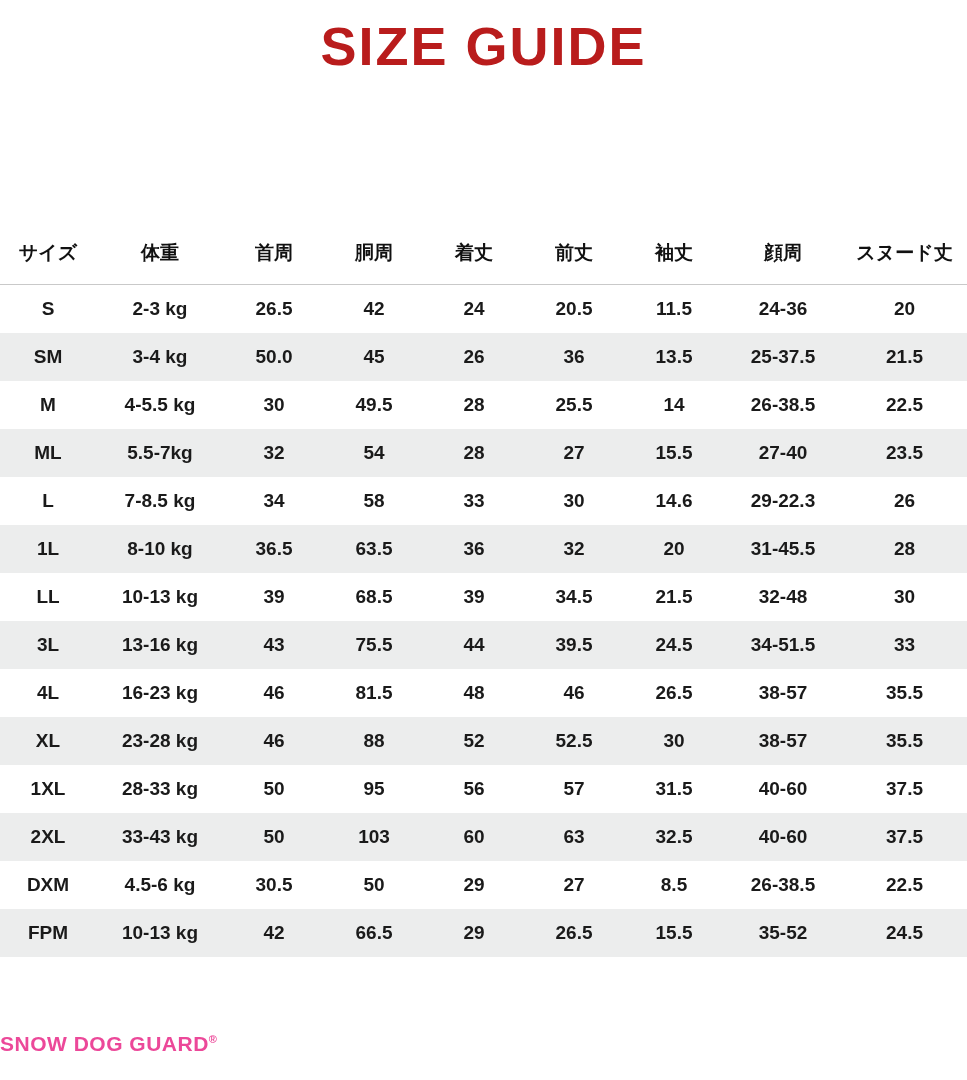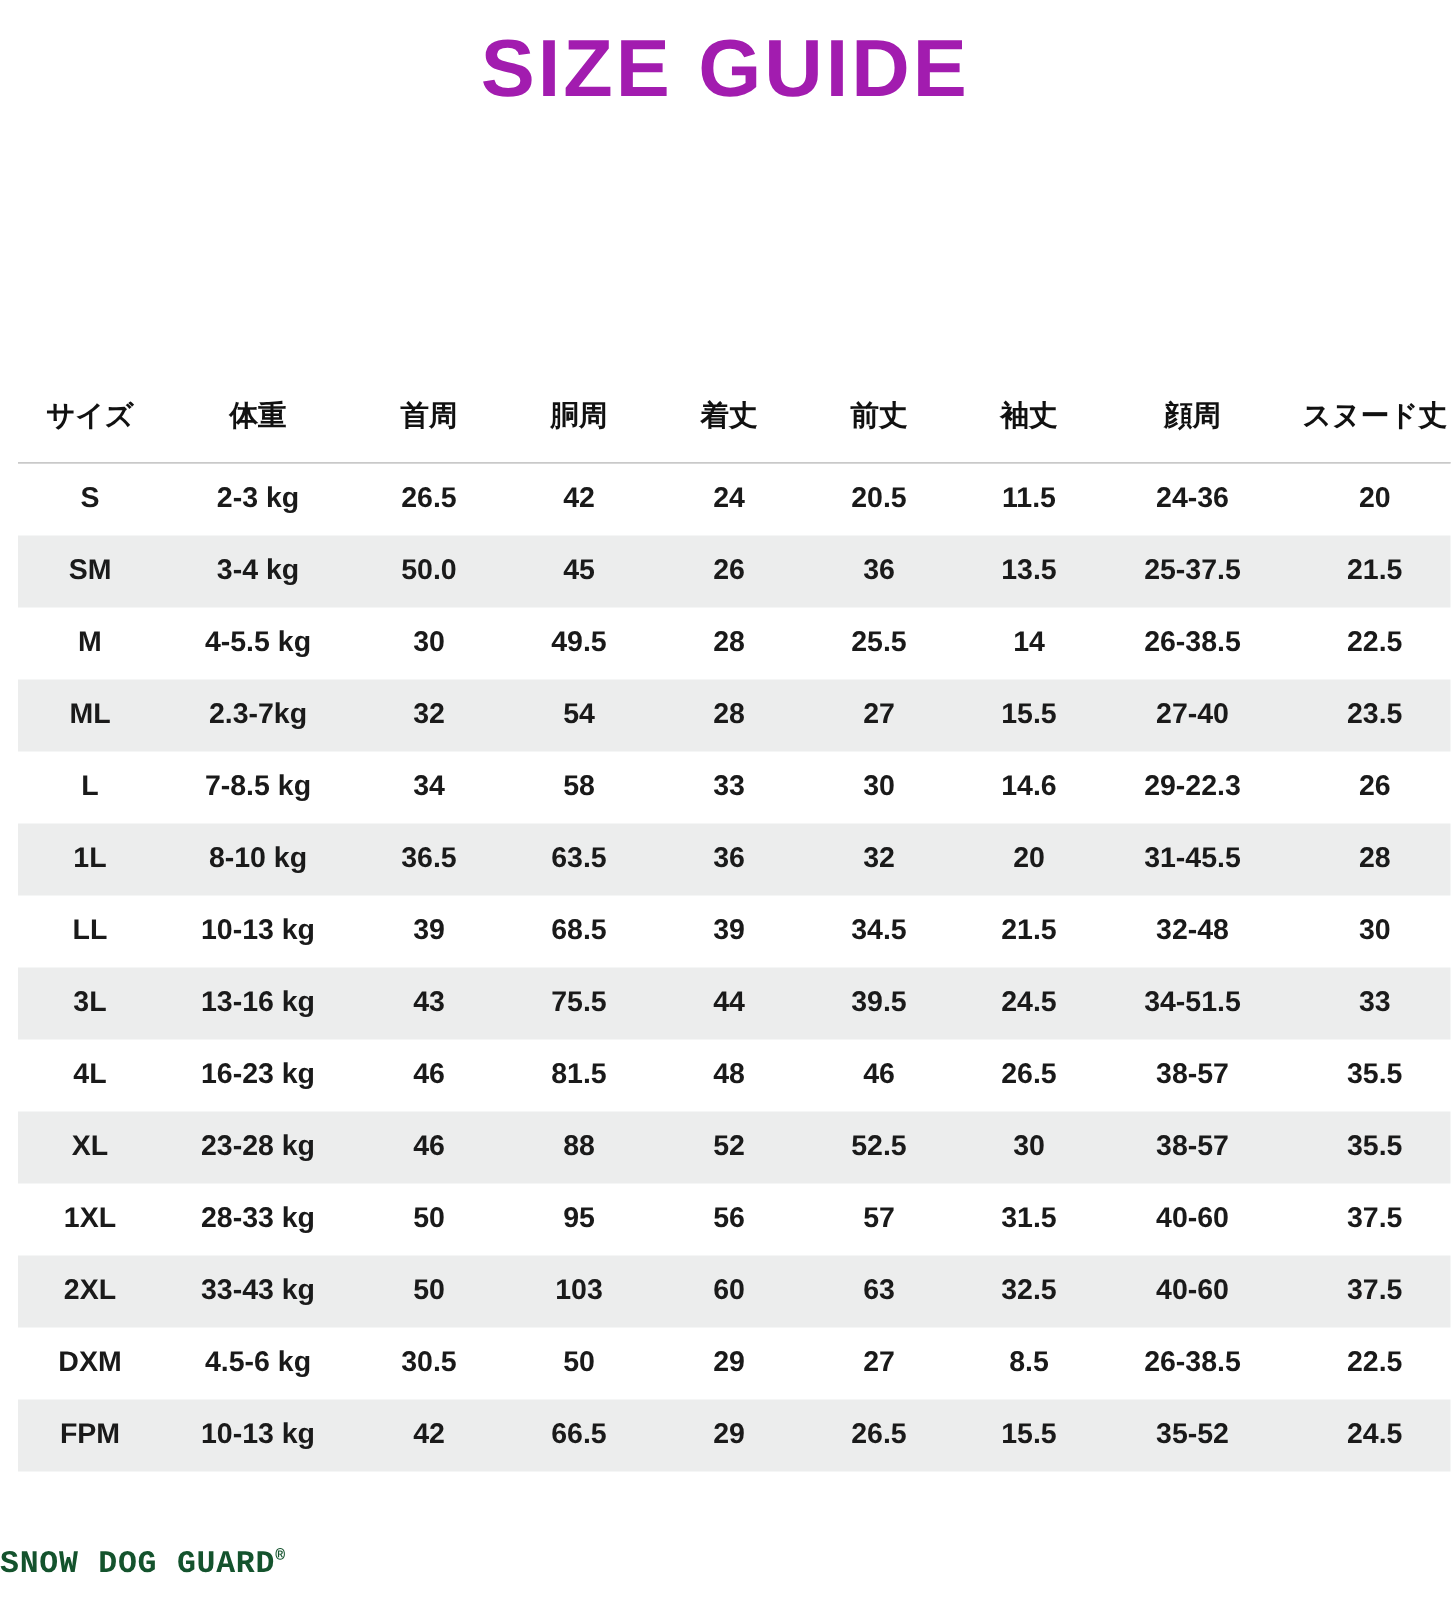--- a/index.html
+++ b/index.html
@@ -19,31 +19,30 @@
     width: 967px;
     height: 1080px;
     position: relative;
     box-sizing: border-box;
   }
   .title {
     text-align: center;
     font-size: 54px;
     font-weight: 700;
     letter-spacing: 2px;
-    color: #a21caf;
+    color: #b91c1c;
     margin: 14px 0 0 0;
     padding: 0;
     line-height: 1.2;
   }
   .table-wrap {
     position: absolute;
-    top: 236px;
+    top: 212px;
     left: 0;
     width: 866px;
-    padding-left: 12px;
   }
   table.size-table {
     border-collapse: collapse;
     width: 967px;
     table-layout: fixed;
   }
   table.size-table thead th {
     font-size: 19px;
     font-weight: 700;
     color: #111111;
@@ -74,23 +73,22 @@
   col.c-sleeve { width: 100px; }
   col.c-face   { width: 118px; }
   col.c-snood  { width: 125px; }
 
   .brand {
     position: absolute;
     left: 0px;
     top: 1018px;
     font-size: 21px;
     font-weight: 700;
-    color: #14532d;
+    color: #ec4899;
     letter-spacing: 0.5px;
-    font-family: Liberation Mono, monospace;
   }
   .brand sup {
     font-size: 11px;
     vertical-align: super;
   }
   .hdr-small {
     font-size: 16px;
   }
 </style>
 </head>
@@ -155,21 +153,21 @@
           <td>30</td>
           <td>49.5</td>
           <td>28</td>
           <td>25.5</td>
           <td>14</td>
           <td>26-38.5</td>
           <td>22.5</td>
         </tr>
         <tr class="alt">
           <td>ML</td>
-          <td>2.3-7kg</td>
+          <td>5.5-7kg</td>
           <td>32</td>
           <td>54</td>
           <td>28</td>
           <td>27</td>
           <td>15.5</td>
           <td>27-40</td>
           <td>23.5</td>
         </tr>
         <tr>
           <td>L</td>

